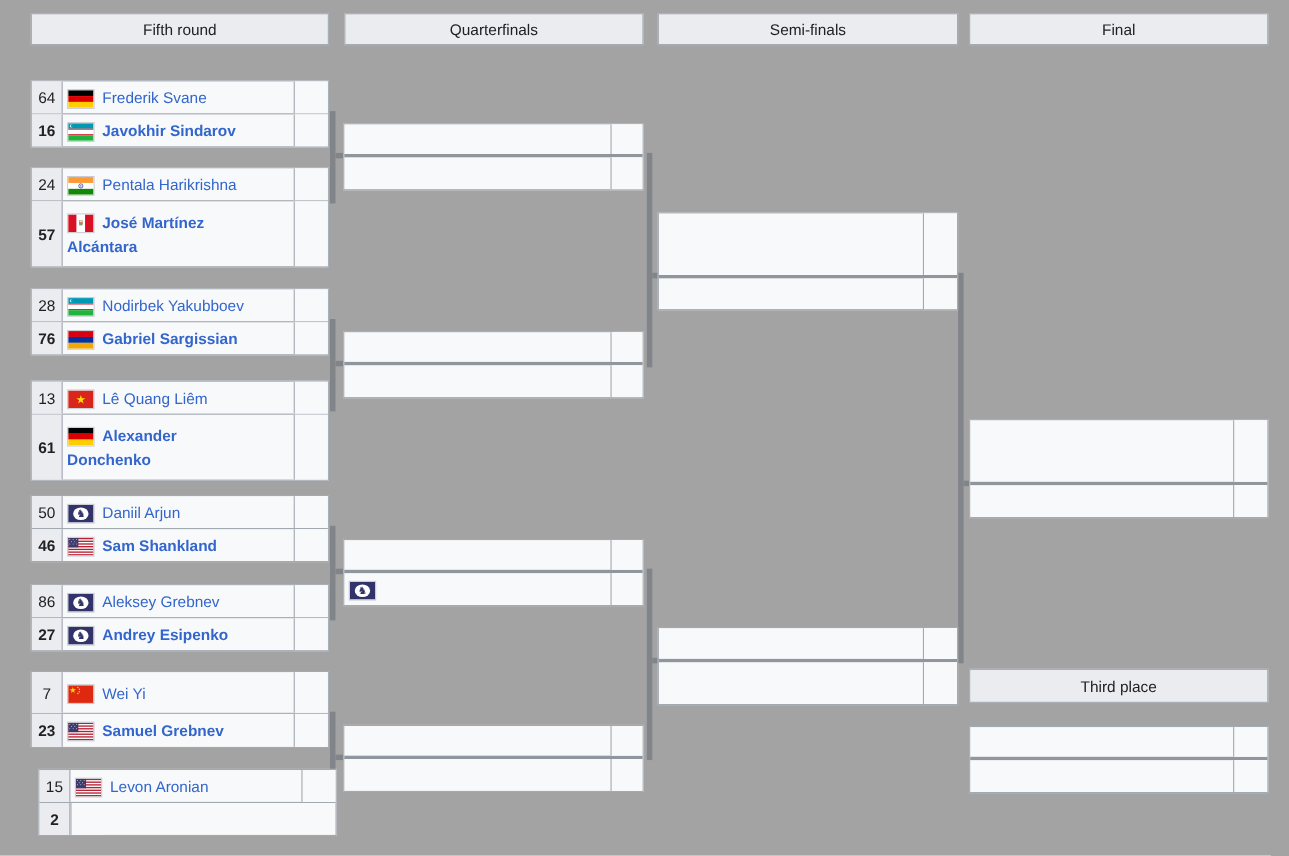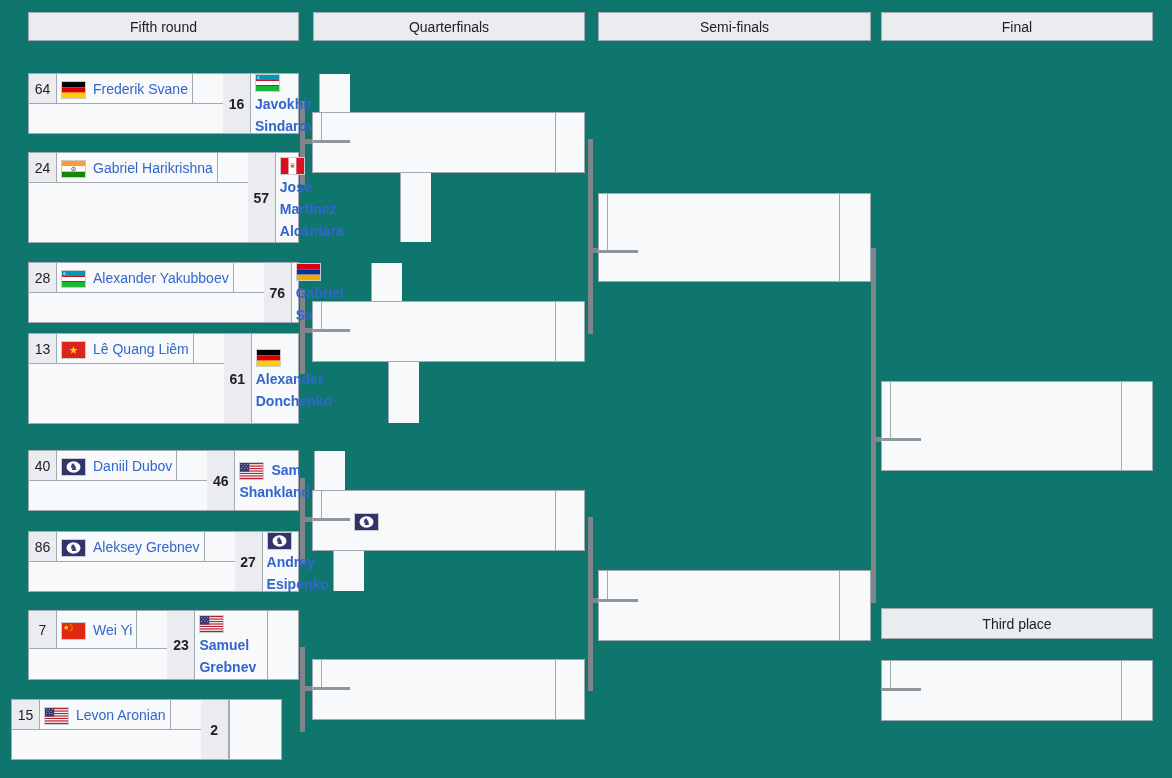--- a/index.html
+++ b/index.html
@@ -1,23 +1,23 @@
 <!DOCTYPE html>
 <html><head>
 <meta charset="utf-8">
 <style>
   html,body{margin:0;padding:0;background:#fff;}
   body{font-family:"Liberation Sans","DejaVu Sans",sans-serif;font-size:14px;color:#202122;}
-  .stage{position:relative;width:1172px;height:778px;background:#0f766e;overflow:hidden;}
+  .stage{position:relative;width:1172px;height:778px;background:#a3a3a3;overflow:hidden;}
 
   .hdr{position:absolute;height:29px;background:#eaecf0;border:1px solid #a2a9b1;box-sizing:border-box;
        display:flex;align-items:center;justify-content:center;color:#202122;}
 
   .box{position:absolute;background:#f8f9fa;border:1px solid #a2a9b1;box-sizing:border-box;
-       display:flex;flex-direction:row;}
+       display:flex;flex-direction:column;}
   .row{display:flex;align-items:stretch;box-sizing:border-box;flex:none;}
   .row2{flex:1;font-weight:bold;}
   .sep1{border-bottom:1px solid #a2a9b1;}
   .sep3{border-bottom:3px solid #8f969e;}
   .h29{height:30px}.h37{height:38px}.h27{height:30px}.h56{height:59px}.h28{height:31px}
 
   .seed{width:28px;flex:none;background:#eaecf0;border-right:1px solid #a2a9b1;
         display:flex;align-items:center;justify-content:center;box-sizing:border-box;}
   .name{flex:1;display:flex;align-items:center;min-width:0;box-sizing:border-box;padding:1px 4px;}
   .nwrap{display:block;line-height:22px;}
@@ -94,21 +94,21 @@
   <div class="box" style="left:28px;top:152px;width:271px;height:91px">
     <div class="row h29 sep1">
       <div class="seed">24</div>
       <div class="name">
           <span class="nwrap"><span class="flag" data-flag="india"><svg width="23" height="16" viewBox="0 0 23 16" xmlns="http://www.w3.org/2000/svg">
                 <rect x="0" y="0" width="23" height="5.33" fill="#FF9933"></rect>
                 <rect x="0" y="5.33" width="23" height="5.34" fill="#ffffff"></rect>
                 <rect x="0" y="10.67" width="23" height="5.33" fill="#138808"></rect>
                 <circle cx="11.5" cy="8" r="1.9" fill="none" stroke="#000080" stroke-width="0.55"></circle>
                 <circle cx="11.5" cy="8" r="0.5" fill="#000080"></circle>
-              </svg></span><a class="plink">Gabriel Harikrishna</a></span>
+              </svg></span><a class="plink">Pentala Harikrishna</a></span>
         </div>
       <div class="score sc31"></div>
     </div>
     <div class="row row2">
       <div class="seed">57</div>
       <div class="name twoline">
           <span class="nwrap"><span class="flag" data-flag="peru"><svg width="23" height="16" viewBox="0 0 23 16" xmlns="http://www.w3.org/2000/svg">
                 <rect x="0" y="0" width="7.67" height="16" fill="#D91023"></rect>
                 <rect x="7.67" y="0" width="7.66" height="16" fill="#ffffff"></rect>
                 <rect x="15.33" y="0" width="7.67" height="16" fill="#D91023"></rect>
@@ -126,38 +126,38 @@
       <div class="seed">28</div>
       <div class="name">
           <span class="nwrap"><span class="flag" data-flag="uzbekistan"><svg width="23" height="16" viewBox="0 0 23 16" xmlns="http://www.w3.org/2000/svg">
                 <rect x="0" y="0" width="23" height="5" fill="#0099B5"></rect>
                 <rect x="0" y="5" width="23" height="1" fill="#CE1126"></rect>
                 <rect x="0" y="6" width="23" height="4" fill="#ffffff"></rect>
                 <rect x="0" y="10" width="23" height="1" fill="#CE1126"></rect>
                 <rect x="0" y="11" width="23" height="5" fill="#1EB53A"></rect>
                 <circle cx="2.8" cy="2.5" r="1.3" fill="#fff"></circle>
                 <circle cx="3.4" cy="2.3" r="1.1" fill="#0099B5"></circle>
-              </svg></span><a class="plink">Alexander Yakubboev</a></span>
+              </svg></span><a class="plink">Nodirbek Yakubboev</a></span>
         </div>
       <div class="score sc31"></div>
     </div>
     <div class="row row2">
       <div class="seed">76</div>
       <div class="name">
           <span class="nwrap"><span class="flag" data-flag="armenia"><svg width="23" height="16" viewBox="0 0 23 16" xmlns="http://www.w3.org/2000/svg">
                 <rect x="0" y="0" width="23" height="5.33" fill="#D90012"></rect>
                 <rect x="0" y="5.33" width="23" height="5.34" fill="#0033A0"></rect>
                 <rect x="0" y="10.67" width="23" height="5.33" fill="#F2A800"></rect>
               </svg></span><a class="plink">Gabriel Sargissian</a></span>
         </div>
       <div class="score sc31"></div>
     </div>
   </div>
 
-  <div class="box" style="left:28px;top:333px;width:271px;height:91px">
+  <div class="box" style="left:28px;top:346px;width:271px;height:91px">
     <div class="row h29 sep1">
       <div class="seed">13</div>
       <div class="name">
           <span class="nwrap"><span class="flag" data-flag="vietnam"><svg width="23" height="16" viewBox="0 0 23 16" xmlns="http://www.w3.org/2000/svg">
                 <rect x="0" y="0" width="23" height="16" fill="#DA251D"></rect>
                 <polygon points="11.50,4.00 12.47,6.97 15.59,6.97 13.06,8.81 14.03,11.78 11.50,9.94 8.97,11.78 9.94,8.81 7.41,6.97 10.53,6.97" fill="#FFDE00"></polygon>
               </svg></span><a class="plink">Lê Quang Liêm</a></span>
         </div>
       <div class="score sc31"></div>
     </div>
@@ -169,27 +169,27 @@
                 <rect x="0" y="5.33" width="23" height="5.34" fill="#DD0000"></rect>
                 <rect x="0" y="10.67" width="23" height="5.33" fill="#FFCE00"></rect>
               </svg></span><a class="plink">Alexander Donchenko</a></span>
         </div>
       <div class="score sc31"></div>
     </div>
   </div>
 
   <div class="box" style="left:28px;top:450px;width:271px;height:61px">
     <div class="row h29 sep1">
-      <div class="seed">40</div>
+      <div class="seed">50</div>
       <div class="name">
           <span class="nwrap"><span class="flag" data-flag="fide"><svg width="23" height="16" viewBox="0 0 23 16" xmlns="http://www.w3.org/2000/svg">
                 <rect x="0" y="0" width="23" height="16" fill="#33336B"></rect>
                 <ellipse cx="11.5" cy="8" rx="7" ry="5.7" fill="#fff"></ellipse>
                 <text x="11.5" y="11.3" font-size="9.5" text-anchor="middle" fill="#33336B" font-family="DejaVu Sans, sans-serif">♞</text>
-              </svg></span><a class="plink">Daniil Dubov</a></span>
+              </svg></span><a class="plink">Daniil Arjun</a></span>
         </div>
       <div class="score sc31"></div>
     </div>
     <div class="row row2">
       <div class="seed">46</div>
       <div class="name">
           <span class="nwrap"><span class="flag" data-flag="usa"><svg width="23" height="16" viewBox="0 0 23 16" xmlns="http://www.w3.org/2000/svg">
                 <rect x="0" y="0" width="23" height="16" fill="#B22234"></rect>
                 <rect x="0" y="1.23" width="23" height="1.23" fill="#ffffff"></rect>
                 <rect x="0" y="3.69" width="23" height="1.23" fill="#ffffff"></rect>
@@ -271,21 +271,21 @@
                 <circle cx="6" cy="3.5" r="0.45" fill="#fff"></circle>
                 <circle cx="1.5" cy="5.5" r="0.45" fill="#fff"></circle>
                 <circle cx="4.5" cy="5.5" r="0.45" fill="#fff"></circle>
                 <circle cx="7.5" cy="5.5" r="0.45" fill="#fff"></circle>
               </svg></span><a class="plink">Samuel Grebnev</a></span>
         </div>
       <div class="score sc31"></div>
     </div>
   </div>
 
-  <div class="box" style="left:11px;top:699px;width:271px;height:61px">
+  <div class="box" style="left:35px;top:699px;width:271px;height:61px">
     <div class="row h29 sep1">
       <div class="seed">15</div>
       <div class="name">
           <span class="nwrap"><span class="flag" data-flag="usa"><svg width="23" height="16" viewBox="0 0 23 16" xmlns="http://www.w3.org/2000/svg">
                 <rect x="0" y="0" width="23" height="16" fill="#B22234"></rect>
                 <rect x="0" y="1.23" width="23" height="1.23" fill="#ffffff"></rect>
                 <rect x="0" y="3.69" width="23" height="1.23" fill="#ffffff"></rect>
                 <rect x="0" y="6.15" width="23" height="1.23" fill="#ffffff"></rect>
                 <rect x="0" y="8.62" width="23" height="1.23" fill="#ffffff"></rect>
                 <rect x="0" y="11.08" width="23" height="1.23" fill="#ffffff"></rect>

